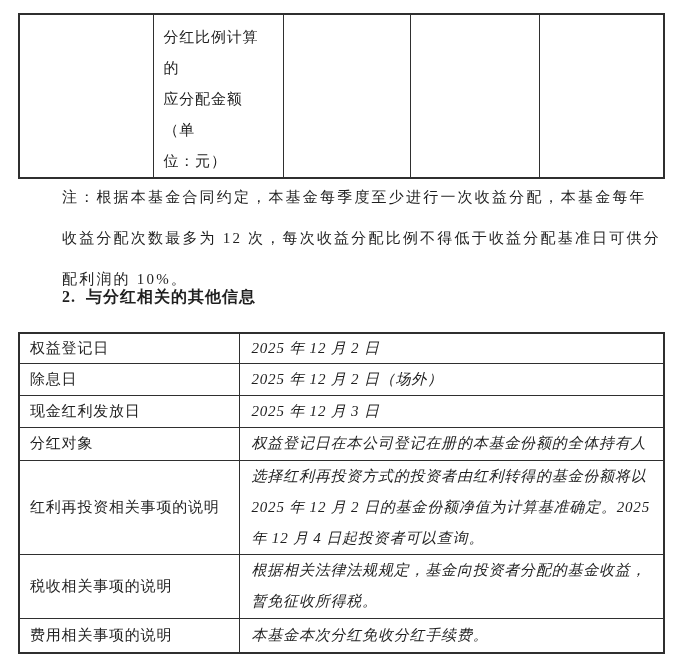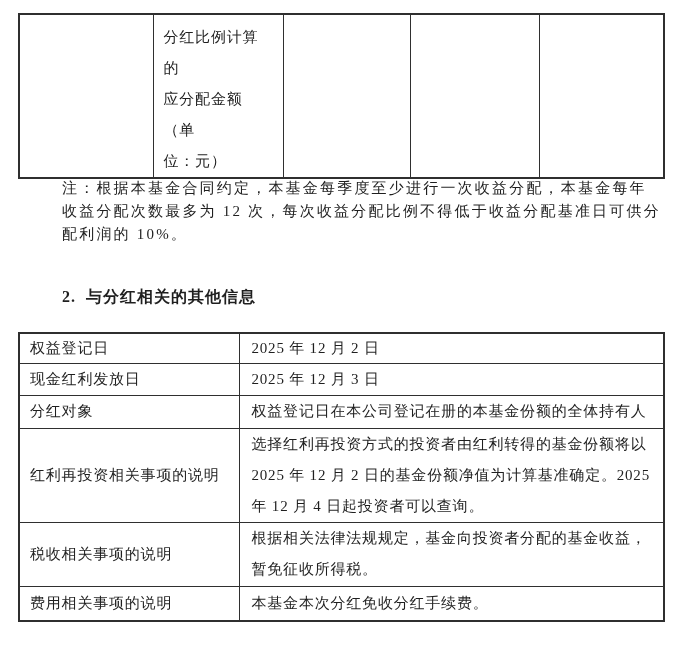--- a/index.html
+++ b/index.html
@@ -45,21 +45,21 @@
   .t-top .tr1 { height: 95px; }
   .t-top .tr2 { height: 60px; }
   
   .note {
     position: absolute;
     left: 62px;
     top: 177px;
     width: 600px;
     font-size: 15px;
     letter-spacing: 2.2px;
-    line-height: 23px;
+    line-height: 41px;
     white-space: pre-line;
   }
   
   .heading {
     position: absolute;
     left: 62px;
     top: 287px;
     font-family: Liberation Serif, serif;
     font-weight: bold;
     font-size: 16px;
@@ -74,20 +74,21 @@
     border: 2px solid #2f2f2f;
   }
   .t-info td {
     vertical-align: middle;
   }
   .t-info .lbl {
     white-space: nowrap;
   }
   .t-info .val {
     padding-left: 12px;
+    font-style: italic;
   }
   .t-info .r1 { height: 30px; }
   .t-info .r2 { height: 32px; }
   .t-info .r3 { height: 32px; }
   .t-info .r4 { height: 33px; }
   .t-info .r5 { height: 92px; }
   .t-info .r6 { height: 64px; }
   .t-info .r7 { height: 35px; }
   .nowrap { white-space: nowrap; }
 </style>
@@ -124,20 +125,24 @@
 <table class="t-info">
   <colgroup>
     <col style="width:220px">
       <col style="width:425px">
   </colgroup>
   <tbody>
       <tr class="r1">
     <td class="lbl">权益登记日</td>
     <td class="val nowrap">2025 年 12 月 2 日</td>
   </tr>
+  <tr class="r2">
+    <td class="lbl">除息日</td>
+    <td class="val nowrap">2025 年 12 月 2 日（场外）</td>
+  </tr>
   <tr class="r3">
     <td class="lbl">现金红利发放日</td>
     <td class="val nowrap">2025 年 12 月 3 日</td>
   </tr>
   <tr class="r4">
     <td class="lbl">分红对象</td>
     <td class="val nowrap">权益登记日在本公司登记在册的本基金份额的全体持有人</td>
   </tr>
   <tr class="r5">
     <td class="lbl">红利再投资相关事项的说明</td>

